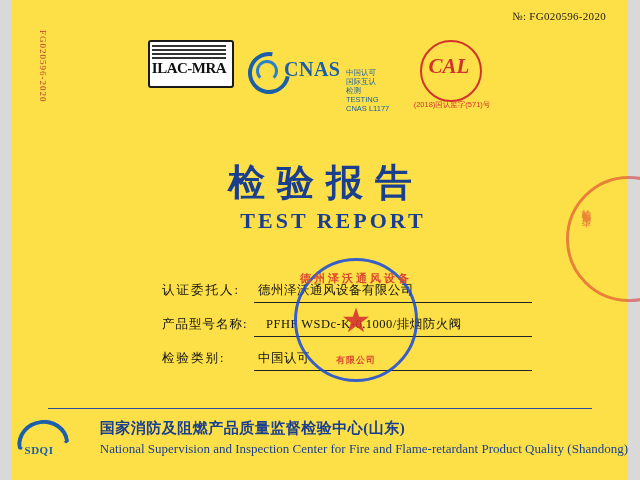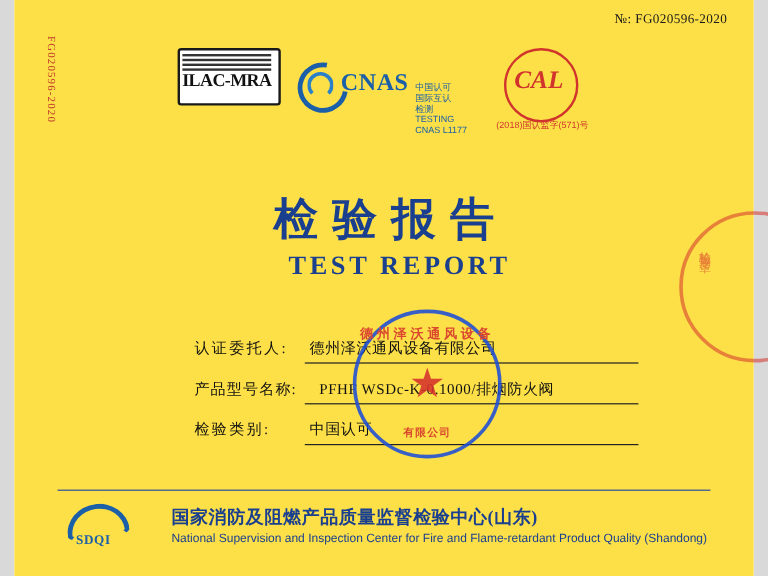--- a/index.html
+++ b/index.html
@@ -438,22 +438,22 @@
   .footer .cn-name {
     font-family: "Liberation Serif", serif;
     font-weight: bold;
     font-size: 15px;
     color: #1a3f8f;
     letter-spacing: 0.5px;
     white-space: nowrap;
   }
   .footer .en-name {
     margin-top: 3px;
-    font-family: Liberation Sans, sans-serif;
-    font-size: 10px;
+    font-family: Liberation Serif, serif;
+    font-size: 13px;
     color: #1a3f8f;
     white-space: nowrap;
   }
 </style>
 </head>
 <body>
 
 <div class="page">
 
   <div class="edge-bar left"></div>

